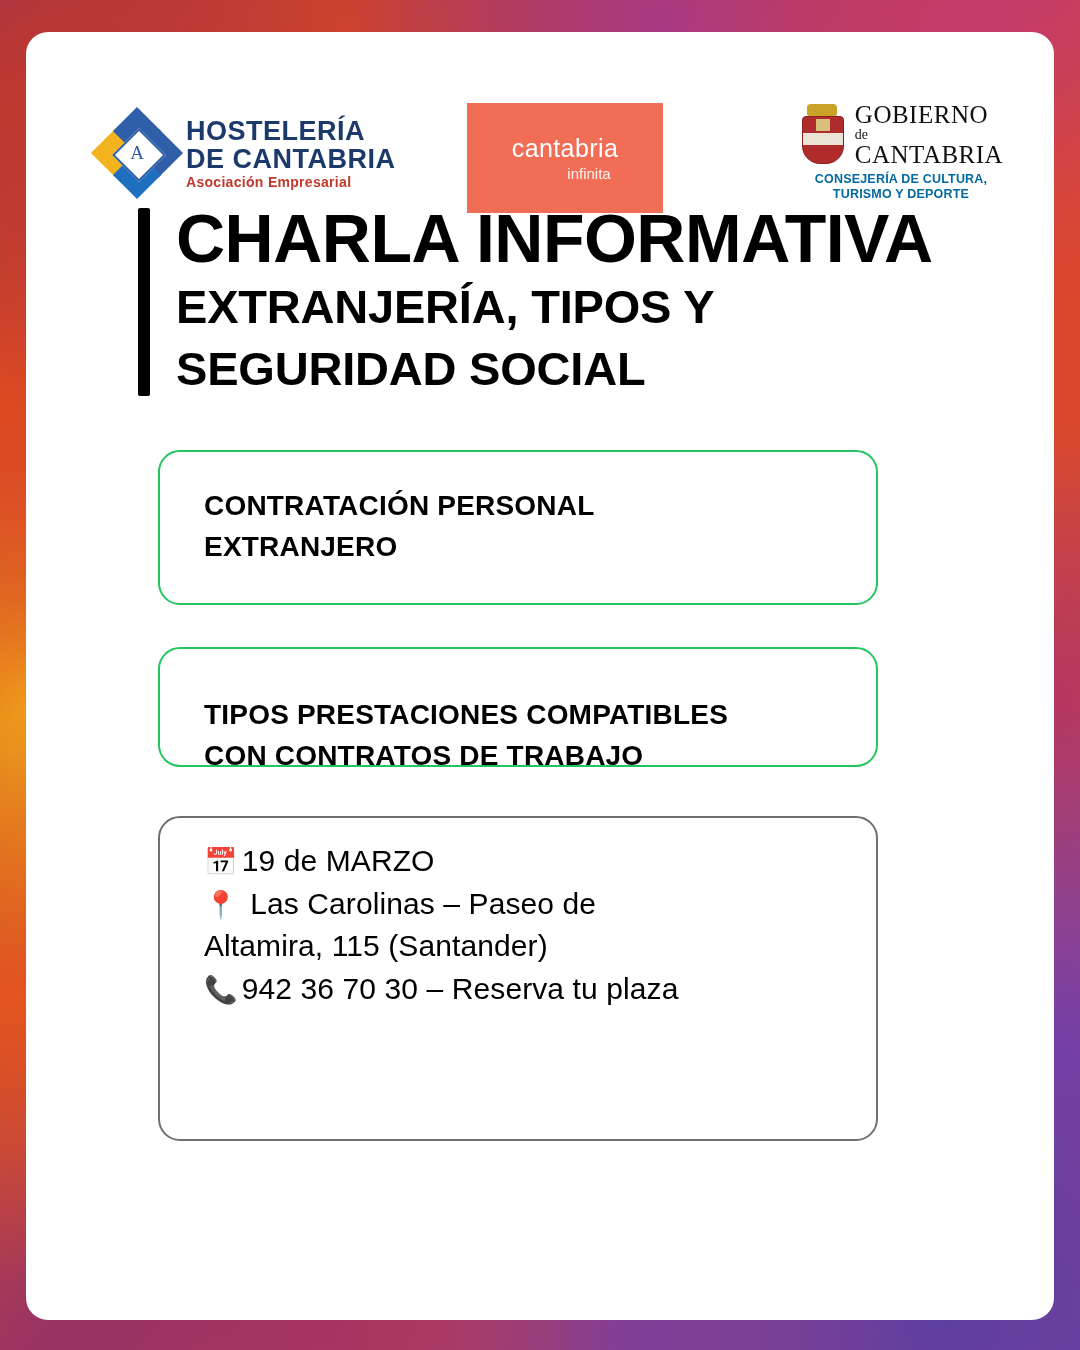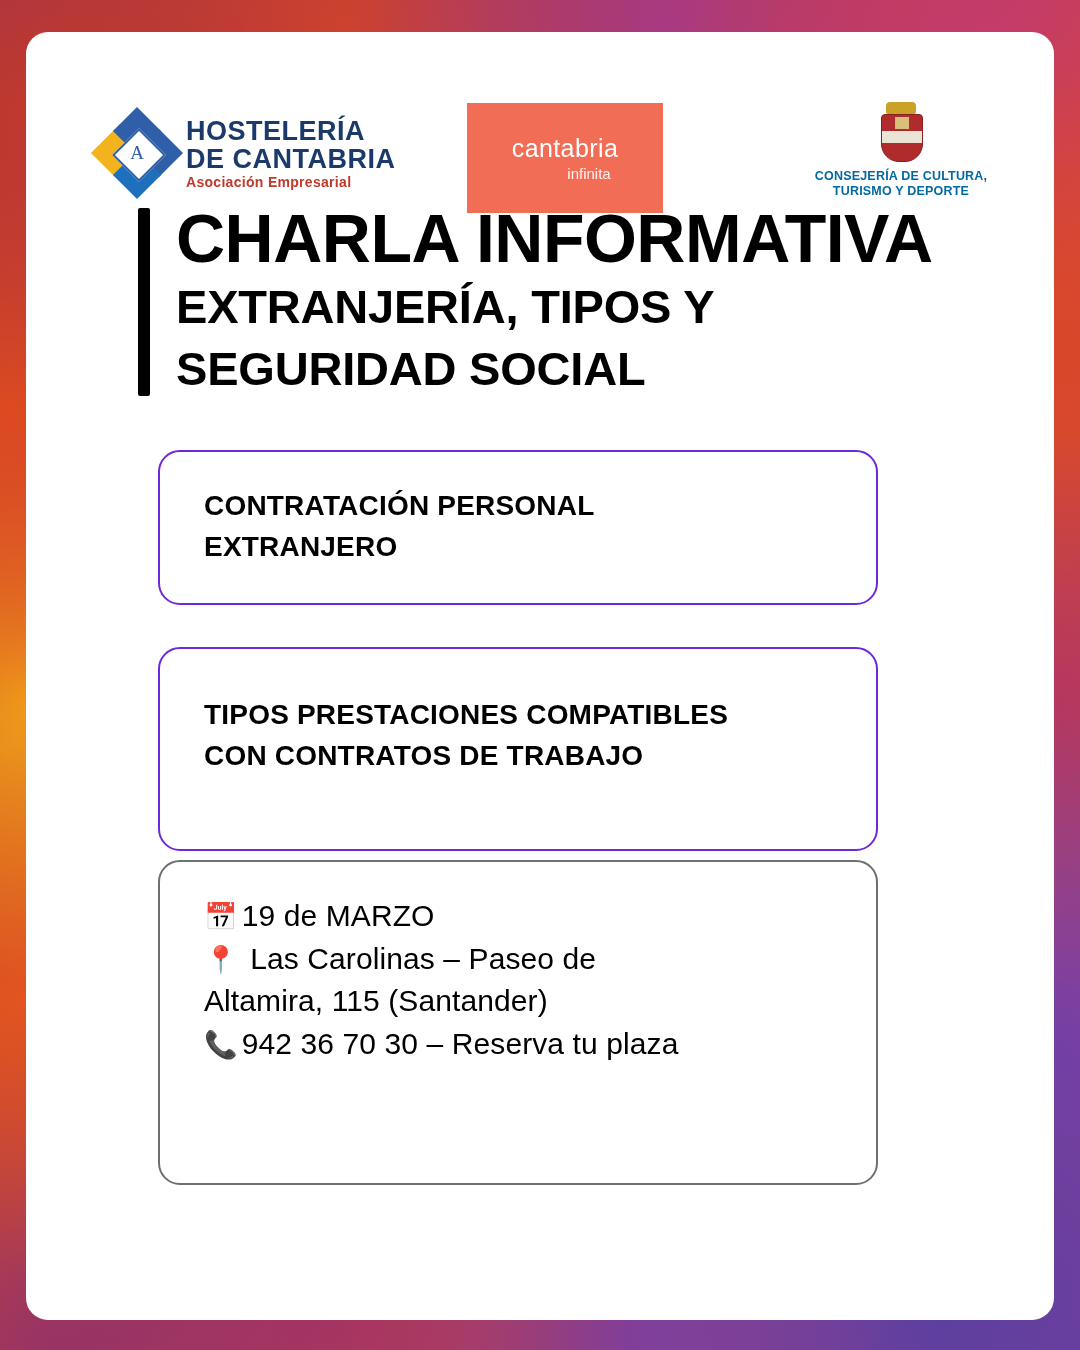--- a/index.html
+++ b/index.html
@@ -252,47 +252,47 @@
     color: #000;
     margin: 6px 0 0 0;
     letter-spacing: -0.2px;
   }
 
   
   .box {
     position: absolute;
     left: 132px;
     width: 720px;
-    border: 2px solid #6d28d9;
+    border: 2px solid #22c55e;
     border-radius: 22px;
     box-sizing: border-box;
     padding: 34px 44px;
   }
   .box p {
     margin: 0;
     font-size: 28px;
     font-weight: 700;
     line-height: 1.45;
     color: #000;
     letter-spacing: 0.2px;
   }
   #box-1 { top: 418px; height: 155px; }
-  #box-2 { top: 615px; height: 204px; padding-top: 46px; }
+  #box-2 { top: 615px; height: 120px; padding-top: 46px; }
 
   
   #box-details {
     position: absolute;
     left: 132px;
-    top: 828px;
+    top: 784px;
     width: 720px;
     height: 325px;
     border: 2px solid #6f6f6f;
     border-radius: 22px;
     box-sizing: border-box;
-    padding: 33px 44px 0 44px;
+    padding: 22px 44px 0 44px;
   }
   #box-details .line {
     font-size: 30px;
     line-height: 1.42;
     color: #000;
     letter-spacing: 0.1px;
   }
   #box-details .ico {
     font-size: 27px;
     margin-right: 4px;
@@ -329,20 +329,25 @@
 
       <div class="logo-gobierno">
         <div class="top-row">
           <div class="shield">
             <div class="crown"></div>
             <div class="body">
               <div class="tower"></div>
               <div class="band"></div>
             </div>
           </div>
+          <div class="gob-name">
+            <div class="g1">GOBIERNO</div>
+            <div class="g2">de</div>
+            <div class="g3">CANTABRIA</div>
+          </div>
         </div>
         <div class="sub">
           <div>CONSEJERÍA DE CULTURA,</div>
           <div>TURISMO Y DEPORTE</div>
         </div>
       </div>
 
     </div>
 
     <div class="title-block">

